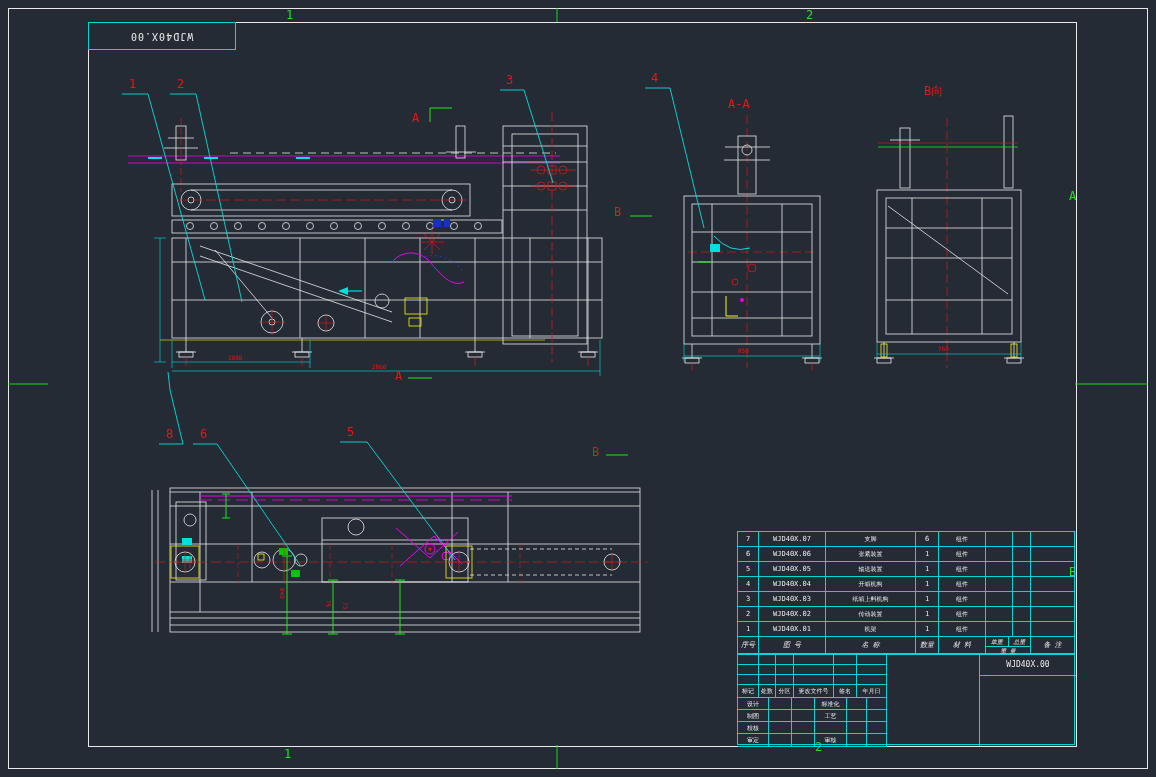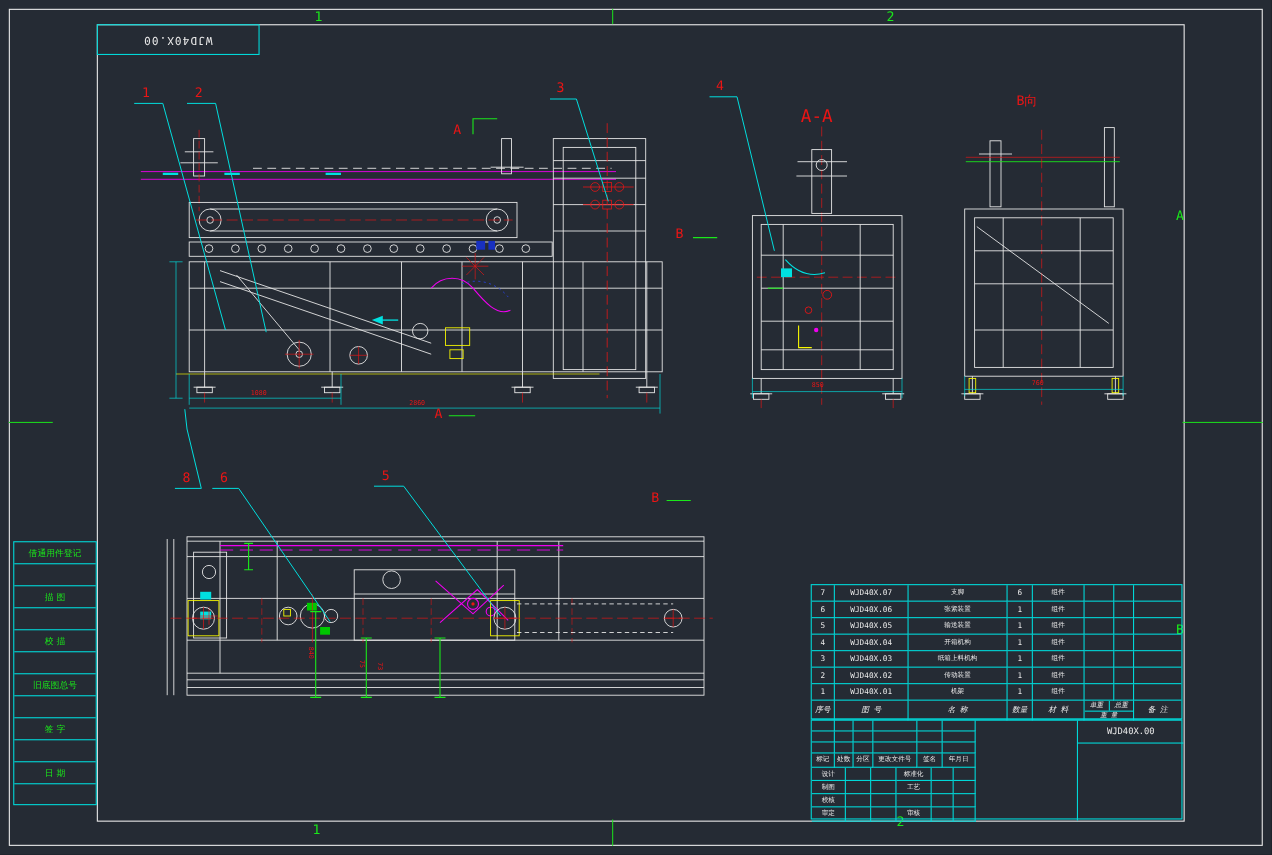--- a/index.html
+++ b/index.html
@@ -234,49 +234,35 @@
   <div class="t grn" style="left:1069px;top:566px;font-size:12px;">B</div>
 
   <div class="t red" style="left:129px;top:78px;font-size:12px;">1</div>
   <div class="t red" style="left:177px;top:78px;font-size:12px;">2</div>
   <div class="t red" style="left:506px;top:74px;font-size:12px;">3</div>
   <div class="t red" style="left:651px;top:72px;font-size:12px;">4</div>
   <div class="t red" style="left:347px;top:426px;font-size:12px;">5</div>
   <div class="t red" style="left:200px;top:428px;font-size:12px;">6</div>
   <div class="t red" style="left:166px;top:428px;font-size:12px;">8</div>
 
-  <div class="t red" style="left:728px;top:98px;font-size:16px;">A-A</div>
+  <div class="t red" style="left:728px;top:98px;font-size:12px;">A-A</div>
   <div class="t red" style="left:924px;top:85px;font-size:12px;">B向</div>
   <div class="t red" style="left:412px;top:112px;font-size:12px;">A</div>
   <div class="t red" style="left:395px;top:370px;font-size:12px;">A</div>
   <div class="t red" style="left:614px;top:206px;font-size:12px;">B</div>
   <div class="t red" style="left:592px;top:446px;font-size:12px;">B</div>
 
   <div class="t red tiny" style="left:228px;top:355px;font-size:6px;">1080</div>
   <div class="t red tiny" style="left:372px;top:364px;font-size:6px;">2860</div>
   <div class="t red tiny" style="left:738px;top:348px;font-size:6px;">850</div>
   <div class="t red tiny" style="left:938px;top:346px;font-size:6px;">760</div>
   <div class="t red tiny rot90" style="left:285px;top:588px;font-size:6px;">840</div>
   <div class="t red tiny rot90" style="left:331px;top:600px;font-size:6px;">75</div>
   <div class="t red tiny rot90" style="left:348px;top:602px;font-size:6px;">73</div>
 
-  <div id="strip">
-    <div class="cell">借通用件登记</div>
-    <div class="cell"></div>
-    <div class="cell">描  图</div>
-    <div class="cell"></div>
-    <div class="cell">校  描</div>
-    <div class="cell"></div>
-    <div class="cell">旧底图总号</div>
-    <div class="cell"></div>
-    <div class="cell">签  字</div>
-    <div class="cell"></div>
-    <div class="cell">日  期</div>
-    <div class="cell"></div>
-  </div>
 
   <div class="cad-table" style="left:737px;top:531px;width:338px;height:123px;">
 
     <div class="row" style="grid-template-columns:21px 67px 90px 23px 47px 27px 18px 43px;height:15px;">
       <div class="c">7</div>
         <div class="c">WJD40X.07</div>
         <div class="c tiny">支脚</div>
         <div class="c">6</div>
         <div class="c tiny">组件</div>
         <div class="c"></div>

